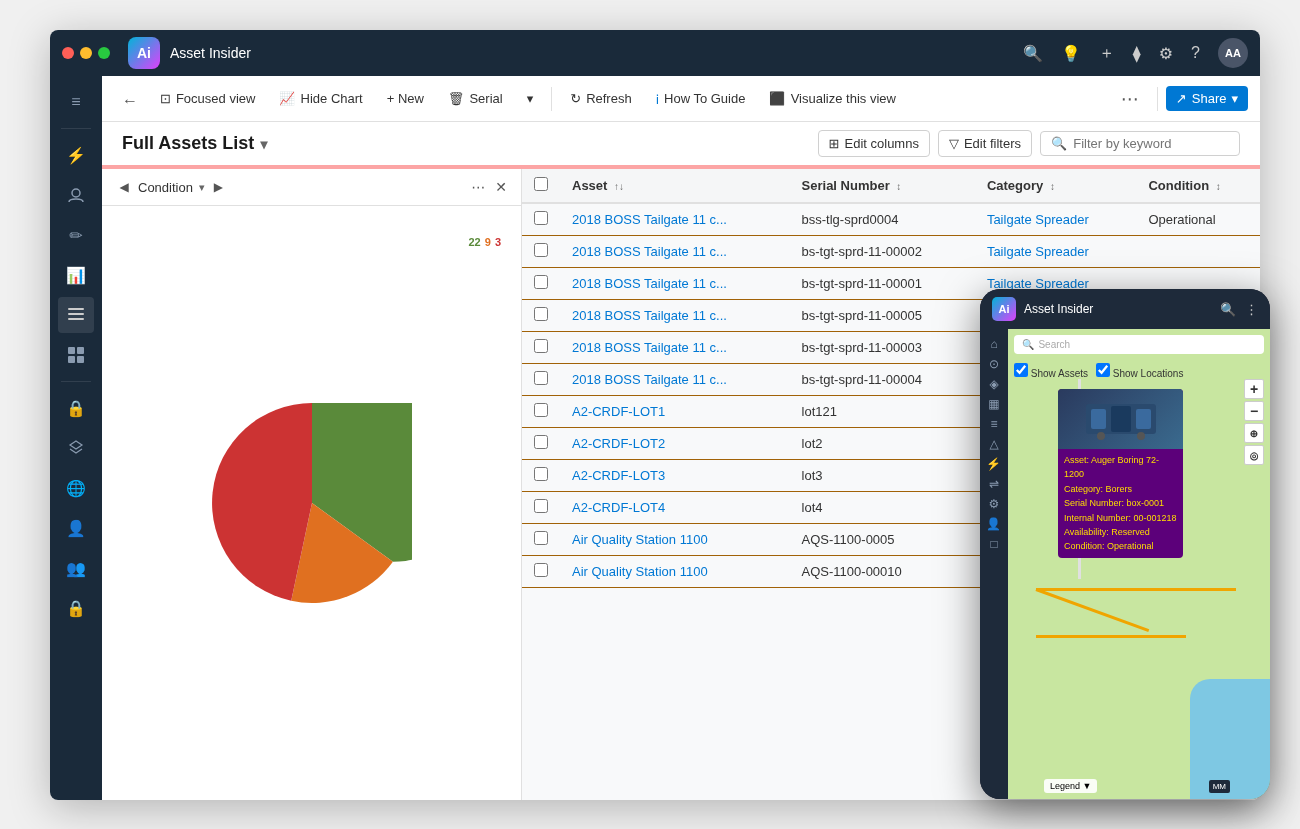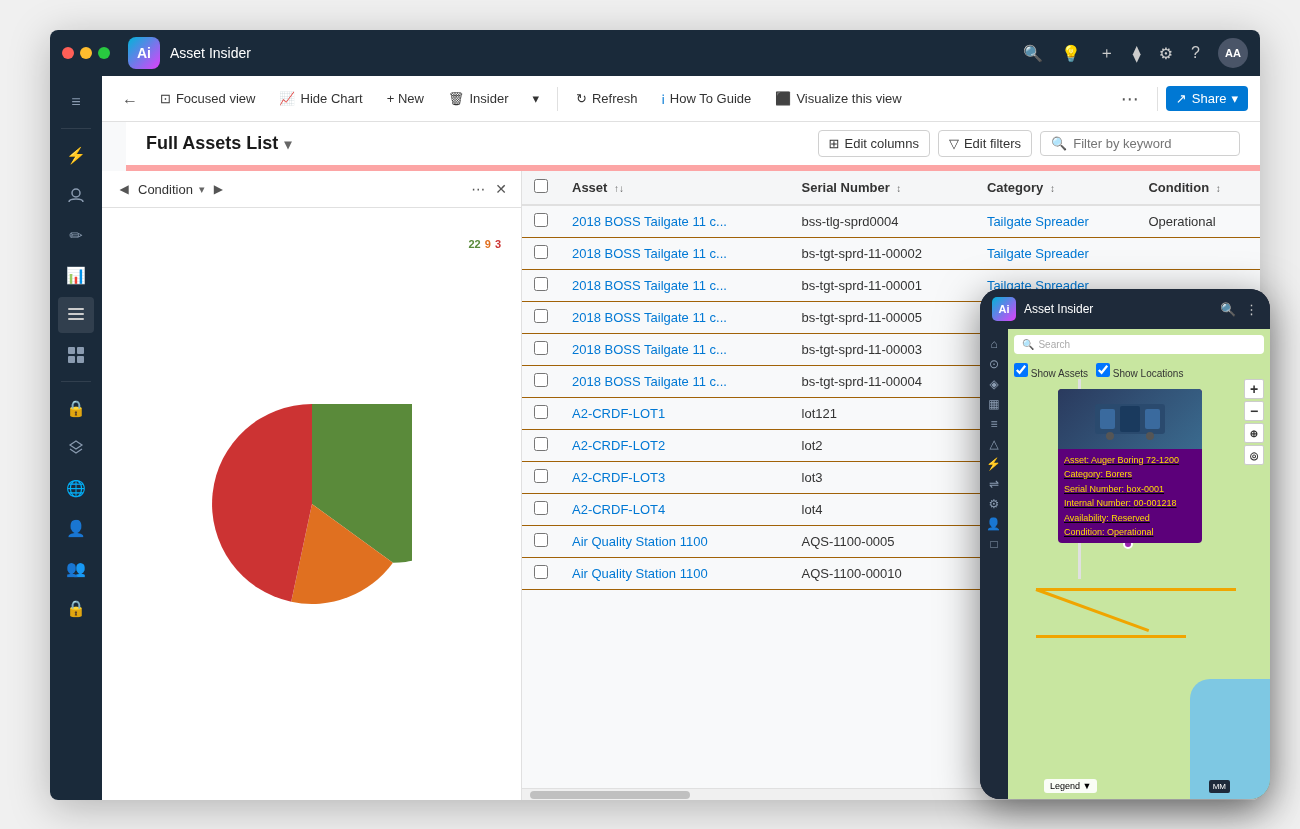--- a/index.html
+++ b/index.html
@@ -167,26 +167,25 @@
     }
     .btn-back {
       color: #555;
       font-size: 16px;
       padding: 5px 8px;
     }
 
     
     .page-header {
       background: white;
-      border-bottom: 6px solid #fca5a5;
+      border-bottom: 4px solid #fca5a5;
       padding: 8px 20px;
       display: flex;
       align-items: center;
       justify-content: space-between;
-      margin-left: 24px;
     }
     .page-title {
       font-size: 18px;
       font-weight: 600;
       color: #1a1a1a;
       display: flex; align-items: center; gap: 6px;
     }
     .page-title-chevron { color: #666; font-size: 14px; }
     .header-actions {
       display: flex; align-items: center; gap: 8px;
@@ -277,21 +276,21 @@
       font-size: 12px;
     }
     .pie-label-item {
       display: flex; align-items: center; gap: 4px;
     }
 
     
     .table-area {
       flex: 1;
       display: flex;
-      flex-direction: column;
+      flex-direction: row;
       overflow: hidden;
     }
     .table-wrapper {
       overflow-y: auto;
       flex: 1;
     }
     table {
       width: 100%;
       border-collapse: collapse;
     }
@@ -438,26 +437,25 @@
     }
     .map-road-v {
       position: absolute;
       width: 3px;
       background: #e0e0e0;
     }
     
     .asset-popup {
       position: absolute;
       top: 60px; left: 50px;
-      width: 144px;
+      width: 125px;
       background: #5c007a;
       border-radius: 4px;
       overflow: hidden;
       z-index: 3;
-      text-decoration: underline;
     }
     .asset-popup-img {
       width: 100%; height: 60px;
       background: linear-gradient(135deg, #2a3a5e, #3a6a8e);
       display: flex; align-items: center; justify-content: center;
       font-size: 10px; color: #aac;
     }
     .asset-popup-info {
       padding: 4px 6px;
       font-size: 9px;
@@ -632,21 +630,21 @@
         </button>
         <button class="toolbar-btn">
           <span>📈</span>
           <span>Hide Chart</span>
         </button>
         <button class="toolbar-btn">
           <span>+ New</span>
         </button>
         <button class="toolbar-btn">
           <span>🗑</span>
-          <span>Insider</span>
+          <span>Serial</span>
         </button>
         <button class="toolbar-btn">▾</button>
         <div class="toolbar-sep"></div>
         <button class="toolbar-btn">
           <span>↻</span>
           <span>Refresh</span>
         </button>
         <button class="toolbar-btn">
           <span style="color:#0078d4">ℹ</span>
           <span>How To Guide</span>

